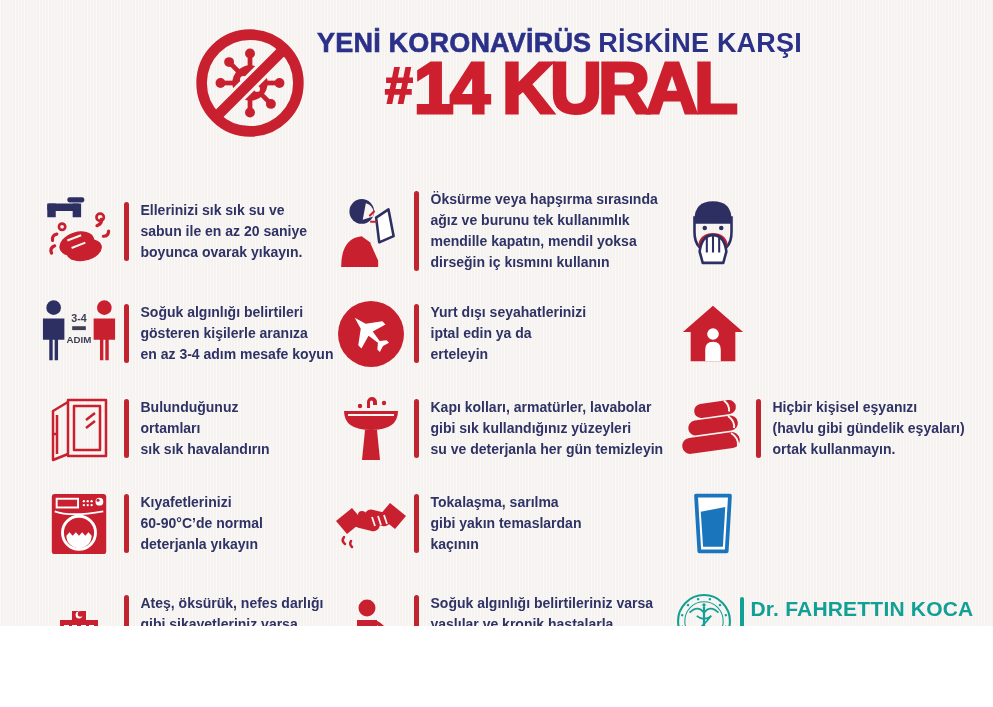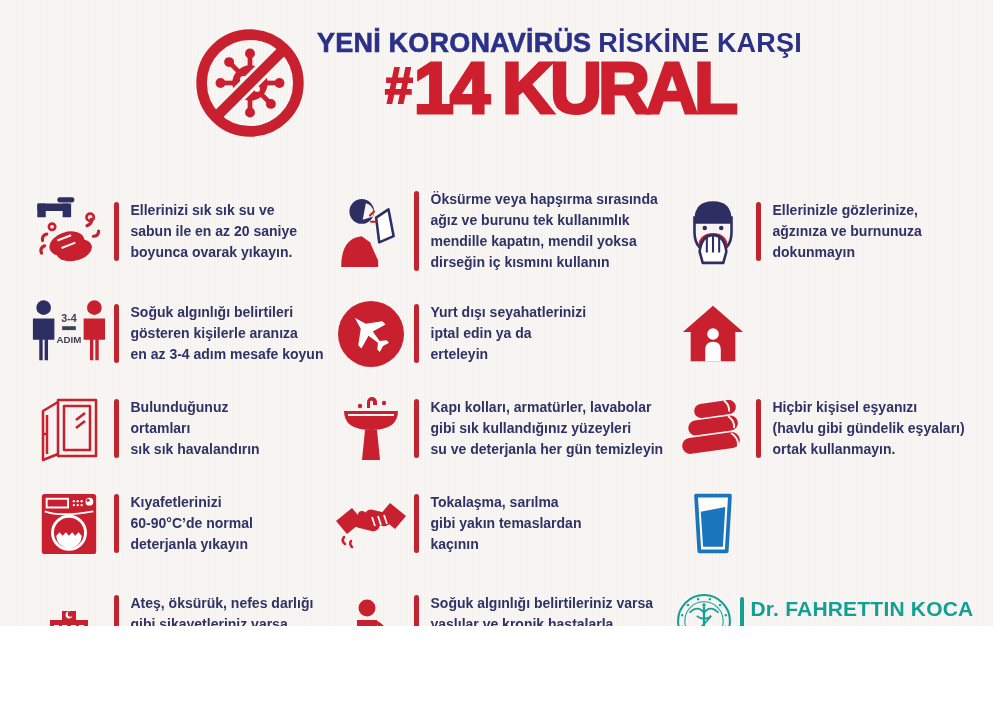--- a/index.html
+++ b/index.html
@@ -16,21 +16,21 @@
   .sub-bold{font-weight:800;-webkit-text-stroke:.6px #2b3189}
   .sub-rest{font-weight:600;margin-left:7px}
   .big-title{display:flex;align-items:flex-end;margin-top:-4px}
   .hash{font-size:50px;font-weight:800;color:#ce1f2e;line-height:1;margin:0 1px 10px 0;-webkit-text-stroke:2px #ce1f2e}
   .kural{font-size:72px;font-weight:800;color:#ce1f2e;line-height:.92;letter-spacing:-4px;-webkit-text-stroke:3px #ce1f2e;white-space:nowrap}
   
   .grid{position:absolute;top:176px;left:0;width:993px}
   .row{display:flex}
   .r1{height:110px}.r2,.r3,.r4{height:95px}.r5{height:128px}
   .cell{display:flex;align-items:center}
-  .c1{width:318px;padding-left:30px}
+  .c1{width:318px;padding-left:40px}
   .c2{width:352px;padding-left:16px}
   .c3{width:323px;padding-left:6px}
   .icon-box{width:78px;min-width:78px;display:flex;justify-content:center;align-items:flex-end}
   .c2 .icon-box{width:74px;min-width:74px}
   .c3 .icon-box{width:74px;min-width:74px}
   .txt-wrap{display:flex;align-items:stretch}
   .bar{width:4.5px;border-radius:2.5px;background:#c0242e;margin:2px 12px 2px 6px}
   .rule-text{font-size:14px;font-weight:700;color:#2e3264;line-height:1.5;white-space:pre;letter-spacing:0}
   
   .signature{display:flex;align-items:center;align-self:flex-start;margin-top:22px}
@@ -142,26 +142,20 @@
           <svg width="72" height="72" viewBox="0 0 70 70">
             <path d="M17 24 q0 -18 18 -18 q18 0 18 18 v4 h-36 z" fill="#2d2f63"></path>
             <path d="M17 22 h36 v14 q0 19 -18 19 q-18 0 -18 -19 z" fill="none" stroke="#2d2f63" stroke-width="2.5"></path>
             <circle cx="27" cy="32" r="2.2" fill="#2d2f63"></circle>
             <circle cx="43" cy="32" r="2.2" fill="#2d2f63"></circle>
             <ellipse cx="35" cy="48" rx="14" ry="11" fill="#c8202f"></ellipse>
             <path d="M22 55 q2 -16 13 -16 q11 0 13 16 l-3 11 h-20 z" fill="#fff" stroke="#2d2f63" stroke-width="2.5" stroke-linejoin="round"></path>
             <path d="M29 41 v15 M35 39 v17 M41 41 v15" stroke="#2d2f63" stroke-width="2" fill="none"></path>
           </svg>
         </div>
-        <div class="txt-wrap">
-          <div class="bar"></div>
-          <div class="rule-text">Ellerinizle gözlerinize,
-ağzınıza ve burnunuza
-dokunmayın</div>
-        </div>
       </div>
     </div>
 
     <div class="row r2">
       <div class="cell c1 item">
         <div class="icon-box">
           <svg width="80" height="70" viewBox="0 0 80 70">
             <g fill="#2d2f63">
               <circle cx="14" cy="8" r="7.5"></circle>
               <path d="M3 19 h22 v22 h-6.5 v21 h-3.5 v-21 h-2 v21 h-3.5 v-21 h-6.5 z"></path>

